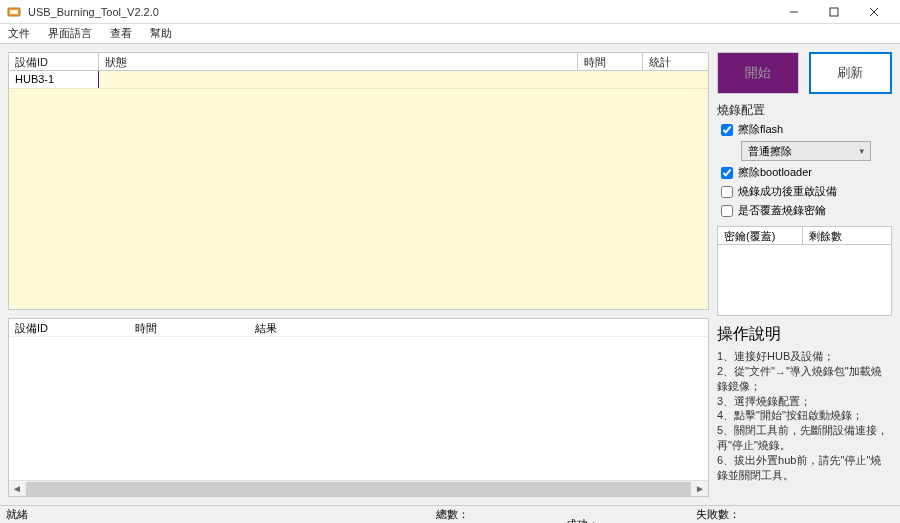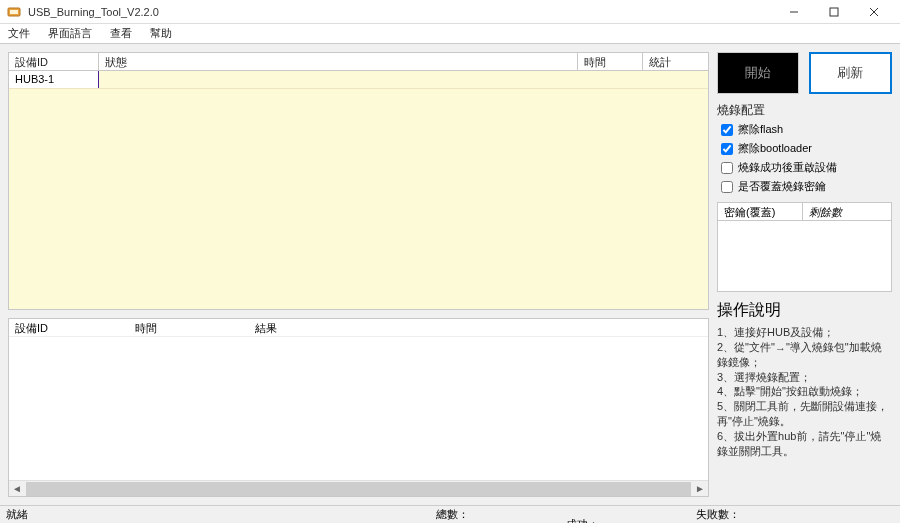--- a/index.html
+++ b/index.html
@@ -36,35 +36,35 @@
   .reshead { display:flex; height:18px; border-bottom:1px solid #eee; }
   .reshead .col { padding:2px 6px; font-size:11px; }
   .r-id { width:120px;} .r-time { width:120px;} .r-result { flex:1;}
   .resbody { flex:1; }
   .hscroll { height:16px; display:flex; align-items:center; border-top:1px solid #e0e0e0; background:#f0f0f0;}
   .hscroll .arrow { width:16px; text-align:center; font-size:10px; color:#666;}
   .hscroll .thumb { flex:1; height:14px; background:#cdcdcd; margin:0 1px;}
 
   .btnrow { display:flex; gap:10px; }
   .bigbtn { flex:1; height:42px; display:flex; align-items:center; justify-content:center; font-size:13px; }
-  .btn-start { background:#000000; border:1px solid #ccc; color:#999; }
+  .btn-start { background:#701a75; border:1px solid #ccc; color:#999; }
   .btn-refresh { background:#fff; border:2px solid #0078d7; color:#404040; }
 
   .cfgbox { }
   .cfgtitle { font-size:12px; padding-bottom:3px; color:#222;}
   .cfgbody { display:flex; flex-direction:column; gap:4px; padding-left:4px;}
   .chkrow { display:flex; align-items:center; gap:5px; font-size:11px;}
   .chkrow input { width:12px;height:12px;}
   .combo { display:flex; align-items:center; justify-content:space-between; border:1px solid #aaa; background:#e9e9e9; height:20px; padding:0 6px; font-size:11px; width: 130px; margin-left:20px;}
   .combo .chev { font-size:9px; color:#555;}
 
   .keytable { border:1px solid #c8c8c8; background:#fff; height:90px; display:flex; flex-direction:column;}
   .keytable .keyhead { display:flex; height:18px; border-bottom:1px solid #c8c8c8;}
   .keytable .kcol { padding:2px 6px; font-size:11px; border-right:1px solid #c8c8c8;}
-  .keytable .kcol:last-child{ border-right:none;font-style:italic;}
+  .keytable .kcol:last-child{ border-right:none;}
   .k1 { width: 85px;} .k2 { flex:1;}
 
   .instr { display:flex; flex-direction:column; gap:2px;}
   .instrtitle { font-size:16px; padding-bottom:2px;}
   .instrbody { font-size:11px; line-height:1.35; color:#333;}
   .instrbody div { }
 
   .statusbar { height:18px; background:#f0f0f0; border-top:1px solid #ccc; display:flex; align-items:center; font-size:11px; padding:0 6px; gap:0;}
   .statusbar .sseg { }
   .sseg1 { width: 430px; } .sseg2 { width:130px;} .sseg3 { width:130px;margin-top:20px;} .sseg4 { flex:1;}
@@ -148,20 +148,24 @@
         <div class="bigbtn btn-refresh">刷新</div>
       </div>
 
       <div class="cfgbox">
         <div class="cfgtitle">燒錄配置</div>
         <div class="cfgbody">
           <label class="chkrow">
             <input type="checkbox" checked="" style="">
             <span>擦除flash</span>
           </label>
+          <div class="combo">
+            <span>普通擦除</span>
+            <span class="chev">▾</span>
+          </div>
           <label class="chkrow">
             <input type="checkbox" checked="" style="">
             <span>擦除bootloader</span>
           </label>
           <label class="chkrow">
             <input type="checkbox" style="">
             <span>燒錄成功後重啟設備</span>
           </label>
           <label class="chkrow">
             <input type="checkbox" style="">

